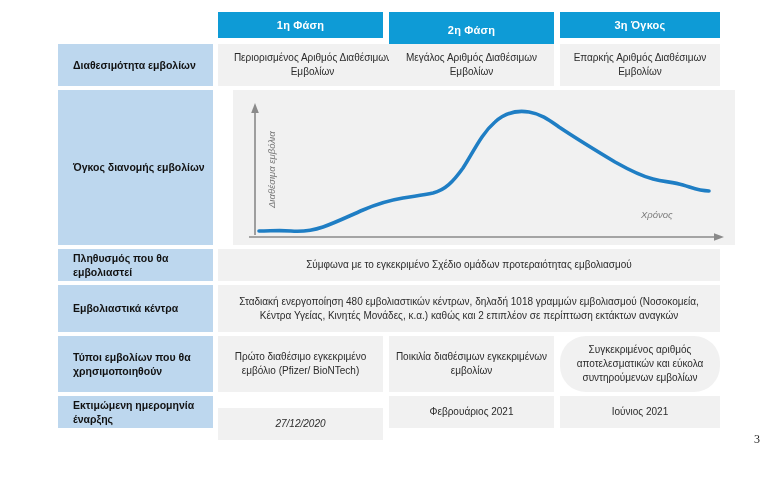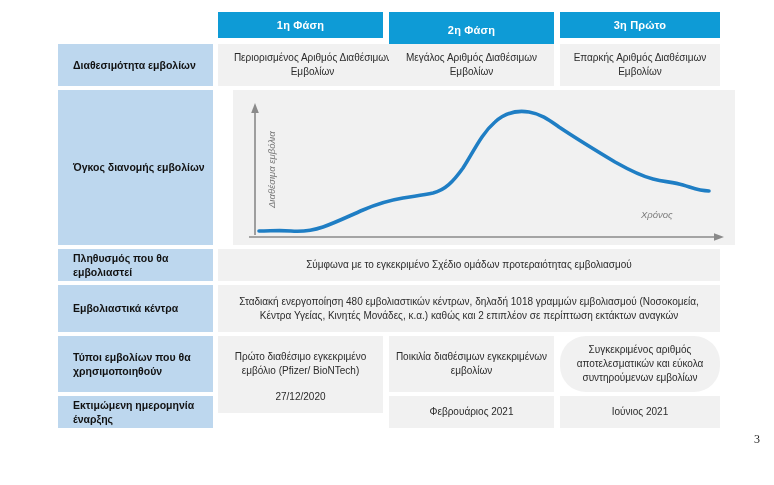--- a/index.html
+++ b/index.html
@@ -102,21 +102,21 @@
 </style>
 </head>
 <body>
 
 <div id="slide">
 
   <div class="topstrip"></div>
 
   <div class="phasehdr" style="left:218px; top:12px; width:165px; height:26px;">1η Φάση</div>
   <div class="phasehdr" style="left:389px; top:12px; width:165px; height:36px;">2η Φάση</div>
-  <div class="phasehdr" style="left:560px; top:12px; width:160px; height:26px;">3η Πρώτο</div>
+  <div class="phasehdr" style="left:560px; top:12px; width:160px; height:26px;">3η Όγκος</div>
 
   <div class="rowlabel" style="left:58px; top:44px; width:155px; height:42px;">Διαθεσιμότητα εμβολίων</div>
   <div class="cell" style="left:218px; top:44px; width:189px; height:42px;">Περιορισμένος Αριθμός Διαθέσιμων Εμβολίων</div>
   <div class="cell" style="left:389px; top:44px; width:165px; height:42px;">Μεγάλος Αριθμός Διαθέσιμων Εμβολίων</div>
   <div class="cell" style="left:560px; top:44px; width:160px; height:42px;">Επαρκής Αριθμός Διαθέσιμων Εμβολίων</div>
 
   <div class="rowlabel" style="left:58px; top:90px; width:155px; height:155px;">Όγκος διανομής εμβολίων</div>
 
   <div class="chartpanel" style="left:218px; top:90px; width:502px; height:155px;">
     <svg width="502" height="155" viewBox="0 0 502 155">
@@ -157,19 +157,19 @@
 
   <div class="rowlabel" style="left:58px; top:285px; width:155px; height:47px;">Εμβολιαστικά κέντρα</div>
   <div class="cell wide" style="left:218px; top:285px; width:502px; height:47px;">Σταδιακή ενεργοποίηση 480 εμβολιαστικών κέντρων, δηλαδή 1018 γραμμών εμβολιασμού (Νοσοκομεία, Κέντρα Υγείας, Κινητές Μονάδες, κ.α.) καθώς και 2 επιπλέον σε περίπτωση εκτάκτων αναγκών</div>
 
   <div class="rowlabel" style="left:58px; top:336px; width:155px; height:56px;">Τύποι εμβολίων που θα χρησιμοποιηθούν</div>
   <div class="cell" style="left:218px; top:336px; width:165px; height:56px;">Πρώτο διαθέσιμο εγκεκριμένο εμβόλιο (Pfizer/ BioNTech)</div>
   <div class="cell" style="left:389px; top:336px; width:165px; height:56px;">Ποικιλία διαθέσιμων εγκεκριμένων εμβολίων</div>
   <div class="cell" style="left:560px; top:336px; width:160px; height:56px;border-radius:26px;">Συγκεκριμένος αριθμός αποτελεσματικών και εύκολα συντηρούμενων εμβολίων</div>
 
   <div class="rowlabel" style="left:58px; top:396px; width:155px; height:32px;">Εκτιμώμενη ημερομηνία έναρξης</div>
-  <div class="cell" style="left:218px; top:381px; width:165px; height:32px;">27/12/2020</div>
+  <div class="cell" style="left:218px; top:408px; width:165px; height:32px;font-style:italic;">27/12/2020</div>
   <div class="cell" style="left:389px; top:396px; width:165px; height:32px;">Φεβρουάριος 2021</div>
   <div class="cell" style="left:560px; top:396px; width:160px; height:32px;">Ιούνιος 2021</div>
 
   <div class="pagenum">3</div>
 
 </div>
 
 </body></html>

